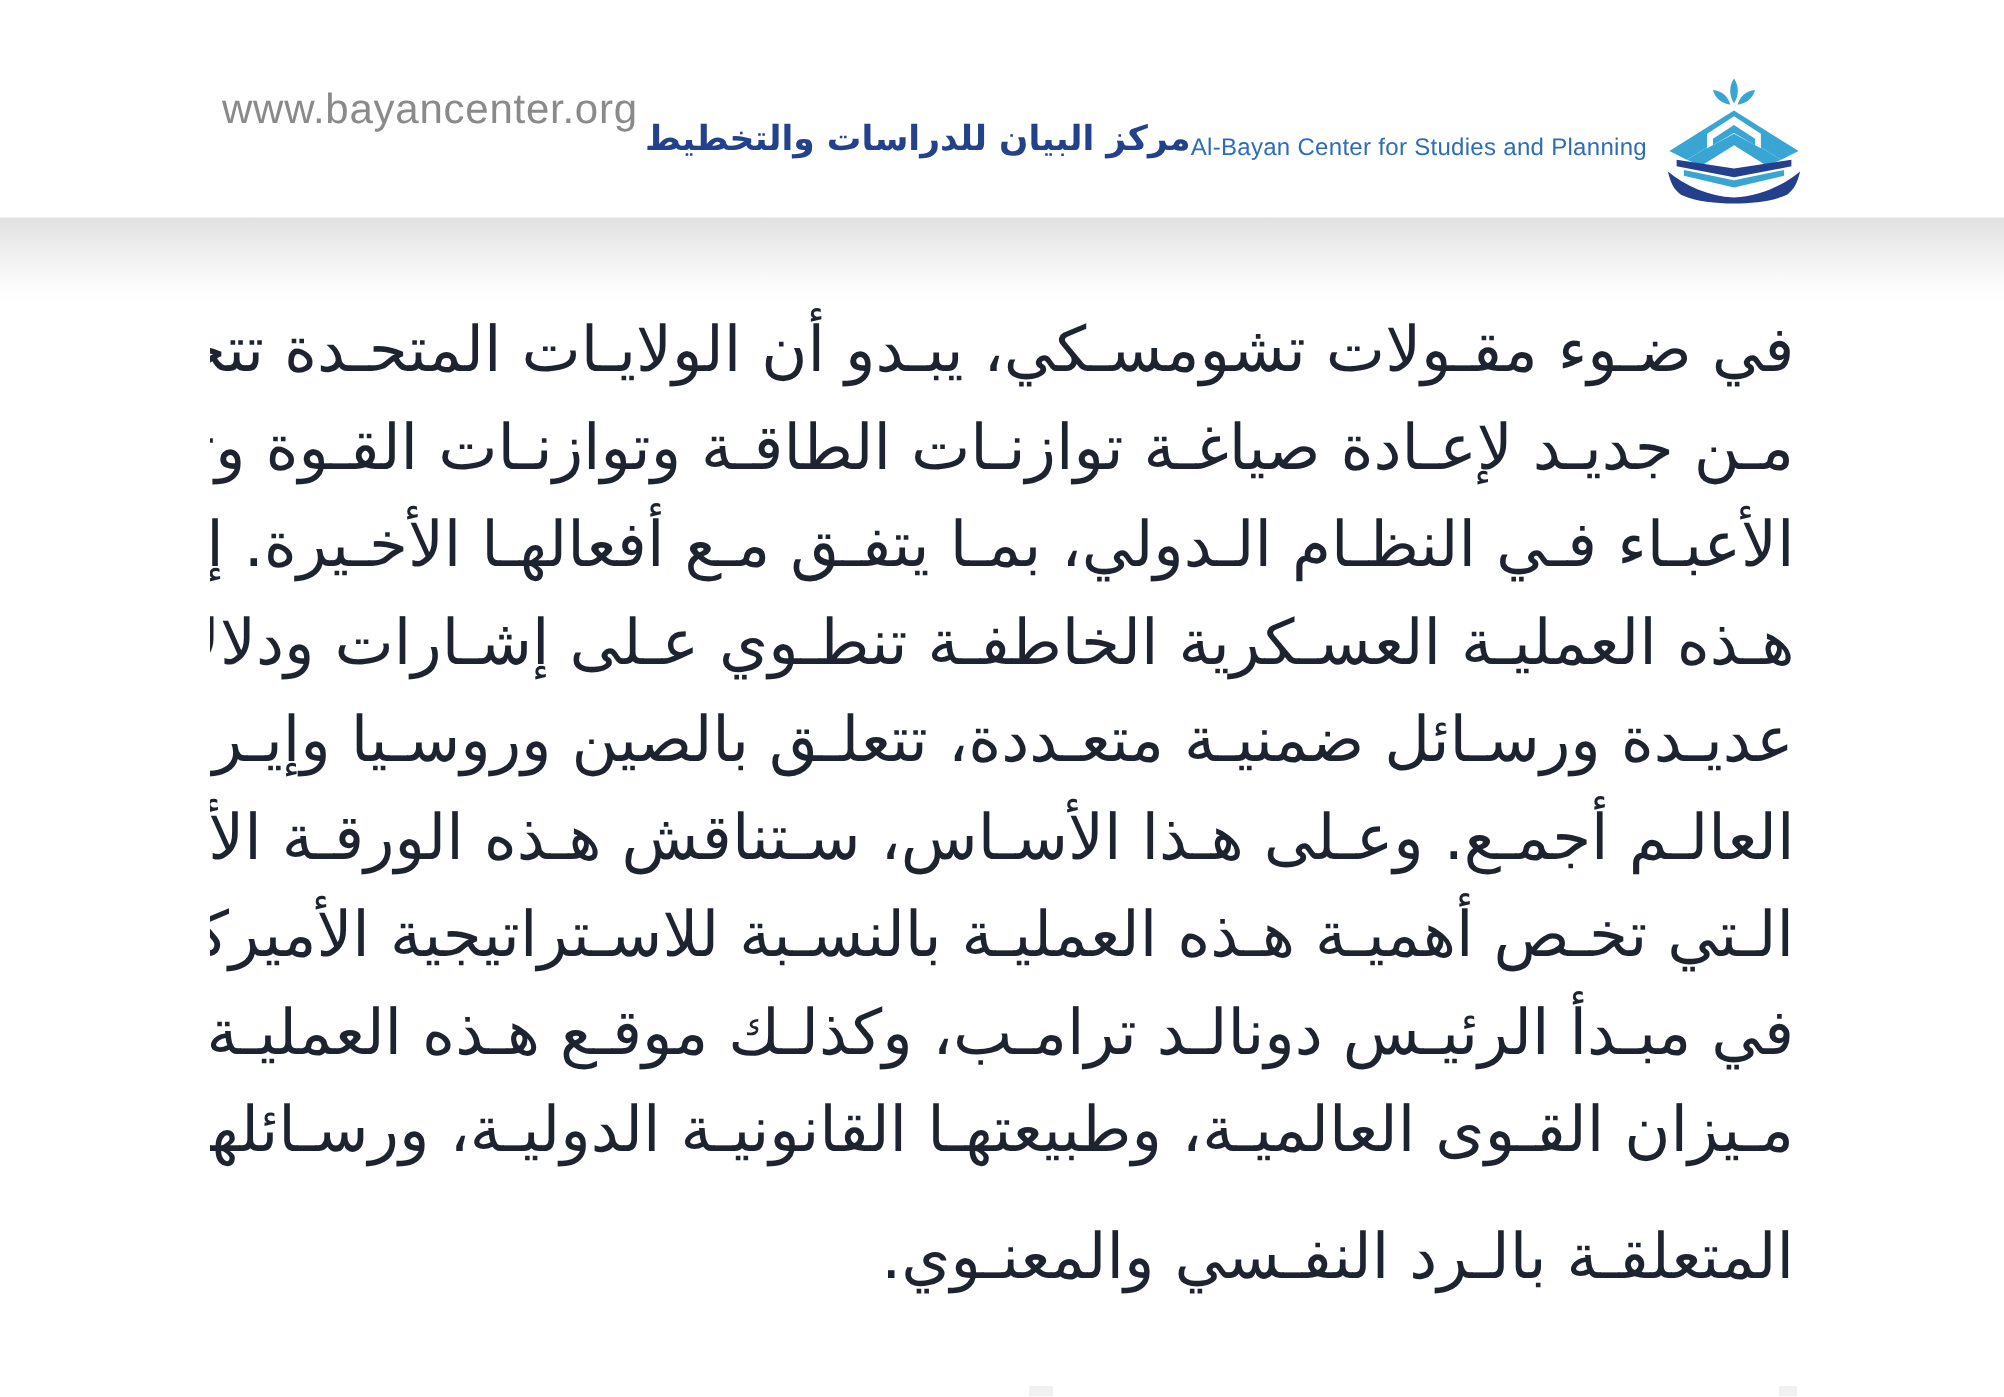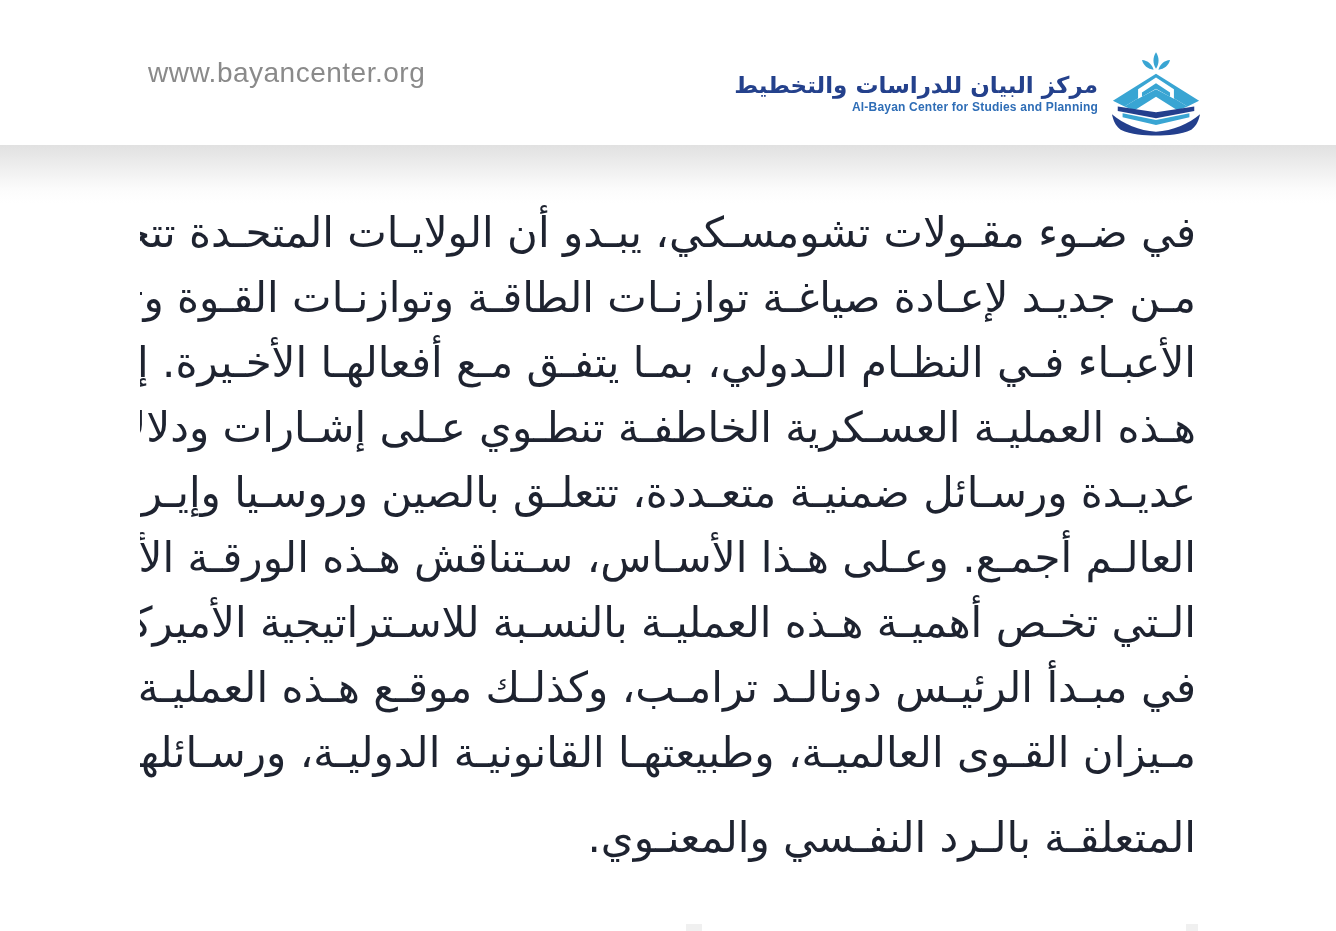--- a/index.html
+++ b/index.html
@@ -41,37 +41,37 @@
     right: 134px;
     top: 48px;
     height: 90px;
     display: flex;
     flex-direction: row;
     align-items: center;
     gap: 12px;
   }
   .logo-text {
     display: flex;
-    flex-direction: column;
+    flex-direction: row;
     align-items: flex-end;
     text-align: left;
   }
   .logo-arabic {
     direction: rtl;
     font-family: "DejaVu Sans", sans-serif;
     font-weight: bold;
     font-size: 23px;
     line-height: 28px;
     color: #24418c;
     white-space: nowrap;
   }
   .logo-english {
     font-family: "Liberation Sans", "DejaVu Sans", sans-serif;
-    font-weight: bold;
-    font-size: 12px;
+    font-weight: normal;
+    font-size: 16px;
     line-height: 16px;
     letter-spacing: 0.2px;
     color: #2e6db6;
     white-space: nowrap;
   }
   .logo-icon {
     width: 92px;
     height: 86px;
     flex: 0 0 auto;
   }

